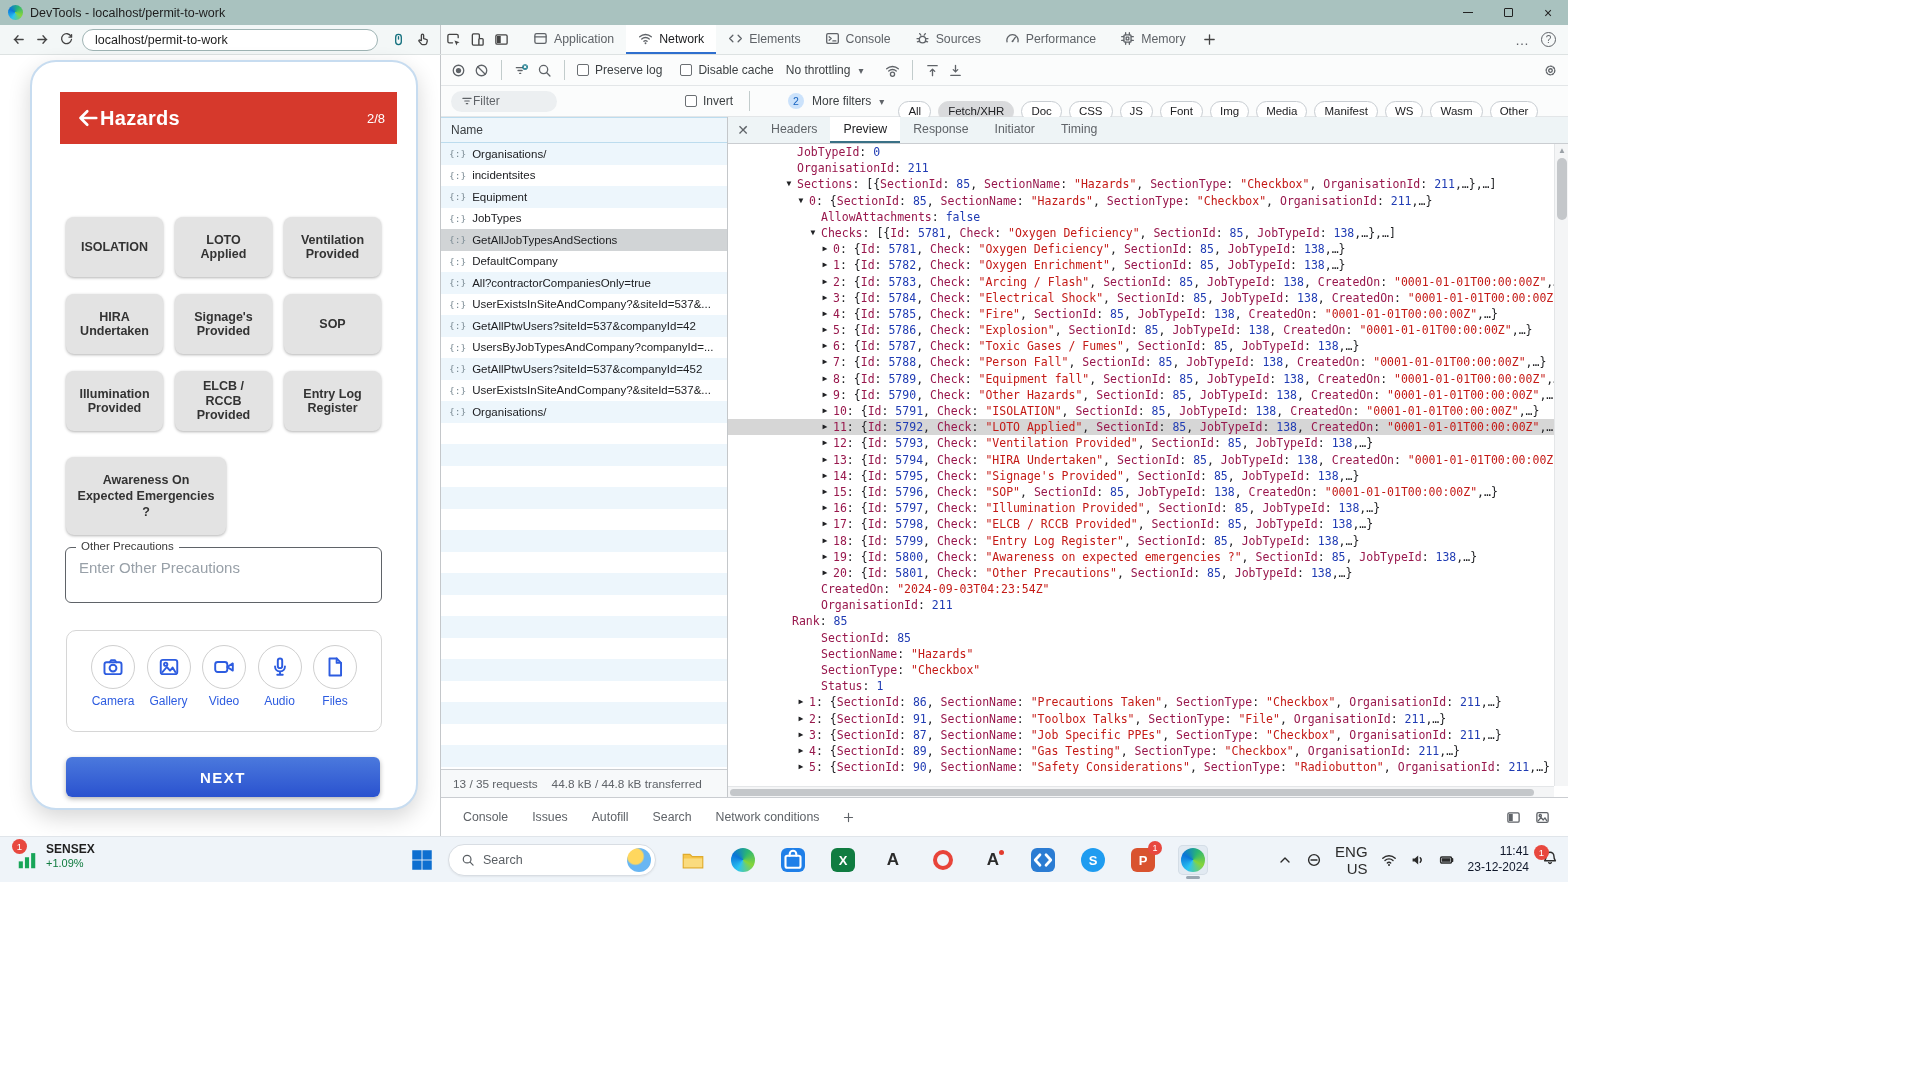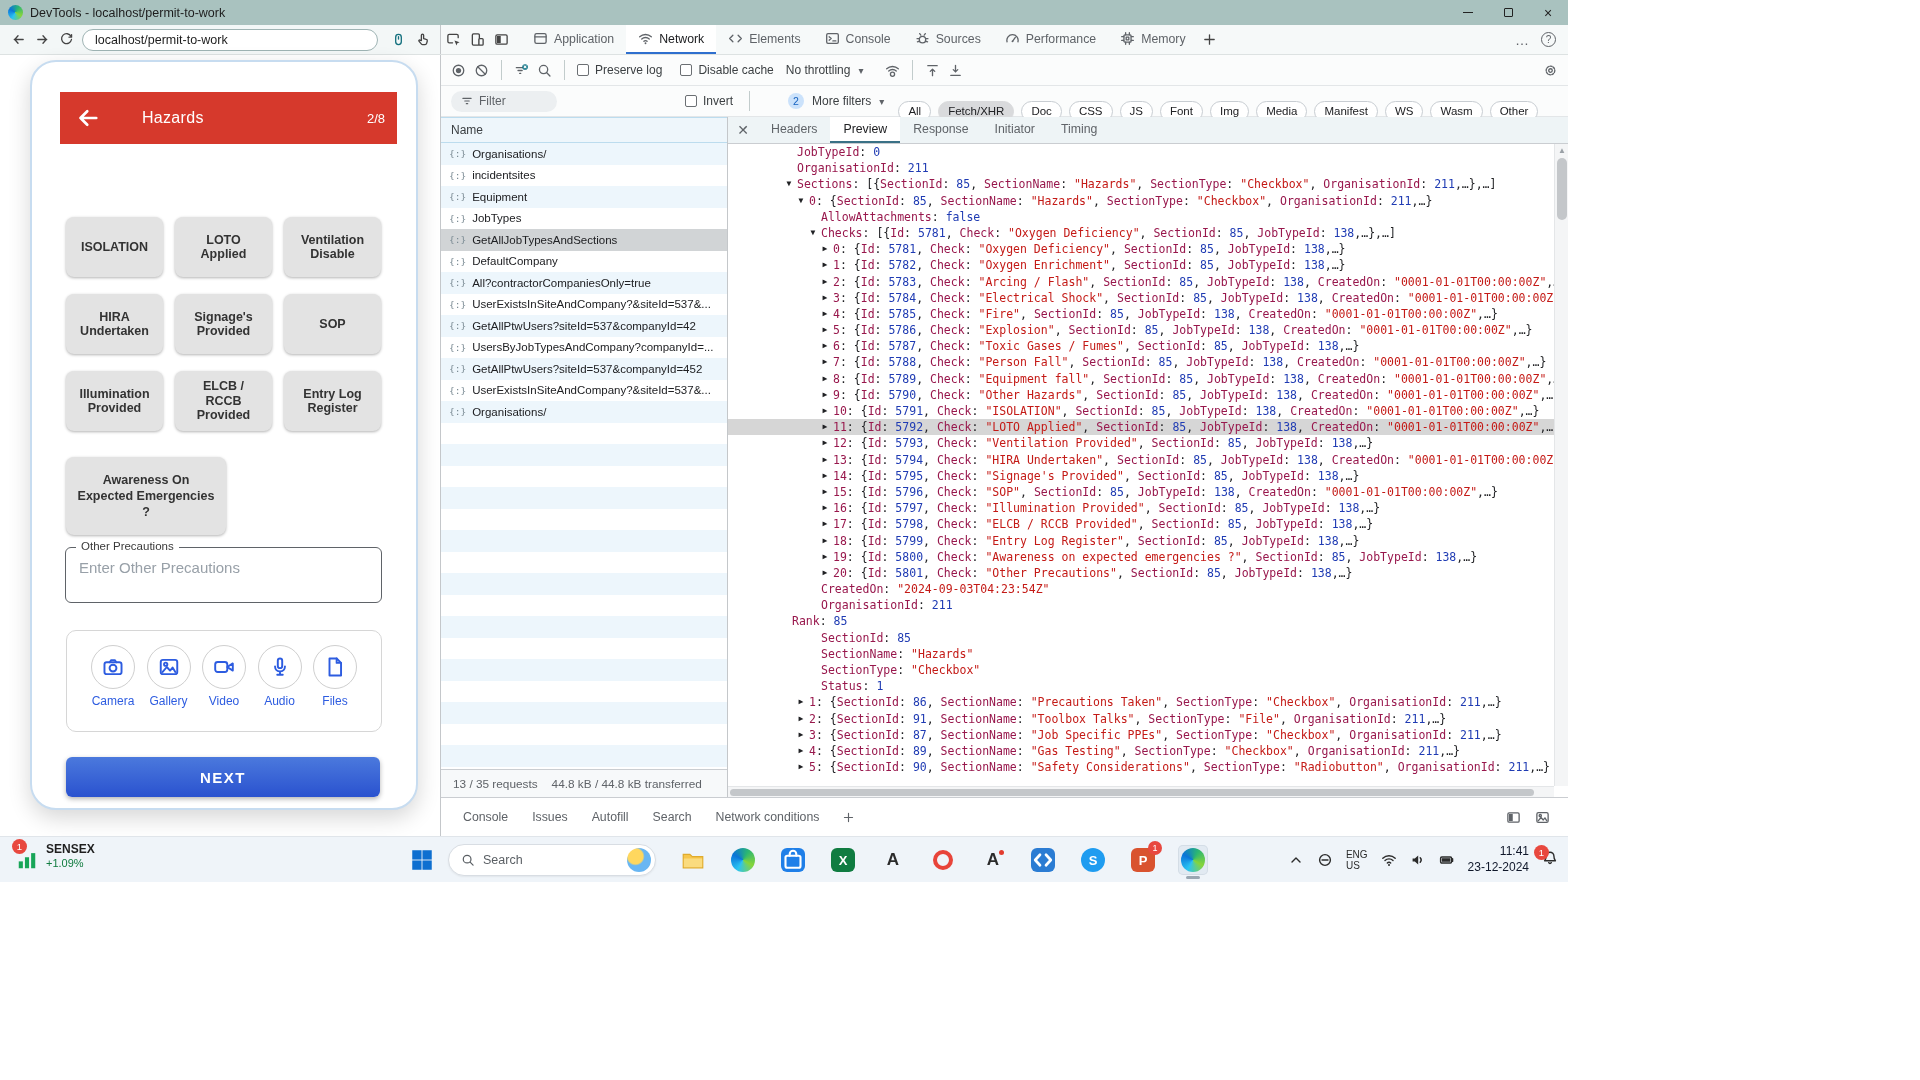--- a/index.html
+++ b/index.html
@@ -35,21 +35,21 @@
   .dtab.active { background:#fff; color:#202124; border-bottom:2px solid #2f6fce; }
   .flexspacer { flex:1; }
   .dots { font-size:14px; color:#5f6368; width:30px; }
   .helpq { width:15px; height:15px; border:1.3px solid #5f6368; border-radius:50%; font-size:10px; color:#5f6368; display:flex; align-items:center; justify-content:center; align-self:center; margin:0 12px 0 4px; }
 
   
   .phonearea { position:absolute; left:0; top:55px; width:440px; height:781px; background:#fff; }
   .phone { position:absolute; left:30px; top:5px; width:388px; height:750px; background:#fff; border:2px solid #c7dcf0; border-radius:26px; box-shadow:0 8px 22px rgba(0,0,0,.16); overflow:hidden; }
   .ph-header { position:absolute; left:28px; top:30px; width:337px; height:52px; background:#d6392c; display:flex; align-items:center; color:#fff; }
   .ph-back { width:24px; height:24px; margin-left:16px; color:#fff; }
-  .ph-title { font-size:16px; font-weight:400; margin-left:42px; letter-spacing:.3px; }
+  .ph-title { font-size:20px; font-weight:700; letter-spacing:.3px; }
   .ph-step { margin-left:auto; margin-right:12px; font-size:13px; }
   .mfield { position:absolute; left:33px; width:317px; height:56px; border:1px solid #5f6368; border-radius:6px; }
   .mfield.f1 { top:86px; } .mfield.f2 { top:485px; }
   .mlabel { position:absolute; top:-8px; left:10px; background:#fff; padding:0 5px; font-size:11.5px; color:#3a3a3a; }
   .mph { position:absolute; left:13px; top:11px; font-size:15px; color:#98a0a8; }
   .hz-grid { position:absolute; left:34px; top:155px; width:322px; display:grid; grid-template-columns:repeat(3,97px); gap:17px 12px; }
   .hbtn { height:60px; background:#e3e3e3; border-radius:8px; box-shadow:0 1px 3px rgba(0,0,0,.3); display:flex; align-items:center; justify-content:center; text-align:center; font-size:12.5px; font-weight:700; color:#333; white-space:pre-line; line-height:1.15; padding:2px; }
   .aw-btn { position:absolute; left:34px; top:395px; width:160px; height:78px; background:#e3e3e3; border-radius:8px; box-shadow:0 1px 3px rgba(0,0,0,.3); display:flex; align-items:center; justify-content:center; text-align:center; font-size:12.5px; font-weight:700; color:#333; white-space:pre-line; line-height:1.3; }
   .media-box { position:absolute; left:34px; top:568px; width:316px; height:102px; border:1px solid #d6d6d6; border-radius:10px; display:flex; justify-content:space-between; padding:14px 22px 0; }
   .mitem { display:flex; flex-direction:column; align-items:center; width:48px; }
@@ -61,21 +61,21 @@
   
   .dt { position:absolute; left:440px; top:55px; width:1128px; height:781px; background:#fff; border-left:1px solid #c4c7ca; font-size:12px; color:#202124; }
   .nt-toolbar { position:absolute; left:0; top:0; width:100%; height:31px; display:flex; align-items:center; gap:8px; padding:0 10px; border-bottom:1px solid #e3e6e8; background:#fbfcfc; }
   .nt-toolbar .icon { width:15px; height:15px; }
   .cb { width:12px; height:12px; border:1.3px solid #6b6f73; border-radius:2px; background:#fff; flex:none; }
   .cblabel { color:#3c4043; margin-left:-2px; }
   .throt { color:#3c4043; margin-left:4px; }
   .caret { font-size:10px; color:#5f6368; }
   .gear-abs { position:absolute; right:10px; top:8px; }
   .nt-filter { position:absolute; left:0; top:31px; width:100%; height:31px; display:flex; align-items:center; gap:8px; padding:0 10px; border-bottom:1px solid #e3e6e8; background:#fbfcfc; }
-  .filter-pill { width:106px; height:21px; background:#eceff1; border-radius:11px; display:flex; align-items:center; gap:6px; padding:0 10px; color:#5f6368; }
+  .filter-pill { width:106px; height:21px; background:#eceff1; border-radius:11px; display:flex; align-items:center; padding:0 10px; color:#5f6368; }
   .filter-pill .icon { width:12px; height:12px; }
   .badge2 { width:16px; height:16px; border-radius:50%; background:#cbe2fb; color:#1663c0; font-size:10.5px; display:flex; align-items:center; justify-content:center; margin-left:26px; }
   .morefilters { color:#3c4043; }
   .chips { display:flex; gap:7px; margin-left:6px;margin-top:20px; }
   .chip { height:21px; border:1px solid #c8cdd2; border-radius:11px; padding:0 9px; display:flex; align-items:center; color:#202124; font-size:11.5px; background:#fff; white-space:nowrap; }
   .chip.active { background:#d9dadc; border-color:#d9dadc; }
   .nt-main { position:absolute; left:0; top:62px; width:100%; bottom:39px; display:flex; }
   .reqcol { width:287px; border-right:1px solid #c4c7ca; display:flex; flex-direction:column; position:relative; }
   .req-header { height:26px; background:#eef6fb; border-top:1px solid #bcdcee; border-bottom:1px solid #bcdcee; display:flex; align-items:center; padding-left:10px; color:#3c4043; font-size:12px; }
   .req-rows { flex:1; overflow:hidden; }
@@ -128,21 +128,21 @@
   .tapp.active::after { content:""; position:absolute; bottom:-4px; left:8px; width:14px; height:3px; border-radius:2px; background:#9aa7b2; }
   .tapp .icon { width:24px; height:24px; }
   .tile { width:24px; height:24px; border-radius:6px; color:#fff; font-size:13px; font-weight:700; display:flex; align-items:center; justify-content:center; }
   .ring { width:20px; height:20px; border:4.5px solid #e8443a; border-radius:50%; }
   .ball { width:24px; height:24px; }
   .ltr { font-size:17px; font-weight:700; color:#2b2b2b; position:relative; }
   .ltr .dot { position:absolute; right:-5px; top:0; width:5px; height:5px; border-radius:50%; background:#e23b2e; }
   .abadge { position:absolute; right:-4px; top:-4px; width:14px; height:14px; background:#e8483f; color:#fff; border-radius:50%; font-size:9px; display:flex; align-items:center; justify-content:center; }
   .tray { position:absolute; right:10px; top:0; height:46px; display:flex; align-items:center; gap:13px; }
   .tray .icon { width:16px; height:16px; color:#2b2b2b; }
-  .lang { font-size:10px; color:#2b2b2b; text-align:left; line-height:1.15; }
+  .lang { font-size:15px; color:#2b2b2b; text-align:right; line-height:1.15; }
   .clock { font-size:12px; color:#0f172a; text-align:right; line-height:1.3; }
   .bellwrap { position:relative; }
   .bellbadge { position:absolute; left:-8px; top:-5px; width:15px; height:15px; background:#e8483f; color:#fff; border-radius:50%; font-size:9.5px; display:flex; align-items:center; justify-content:center; }
 </style>
 </head>
 <body>
 
 <div class="screen">
 
   <div class="titlebar">
@@ -302,21 +302,21 @@
             </svg>
           </span>
         <span class="ph-title">Hazards</span>
         <span class="ph-step">2/8</span>
       </div>
       <div id="hz-grid" class="hz-grid">
           <div class="hbtn">ISOLATION</div>
           <div class="hbtn">LOTO
 Applied</div>
           <div class="hbtn">Ventilation
-Disable</div>
+Provided</div>
           <div class="hbtn">HIRA
 Undertaken</div>
           <div class="hbtn">Signage's
 Provided</div>
           <div class="hbtn">SOP</div>
           <div class="hbtn">Illumination
 Provided</div>
           <div class="hbtn">ELCB /
 RCCB
 Provided</div>

